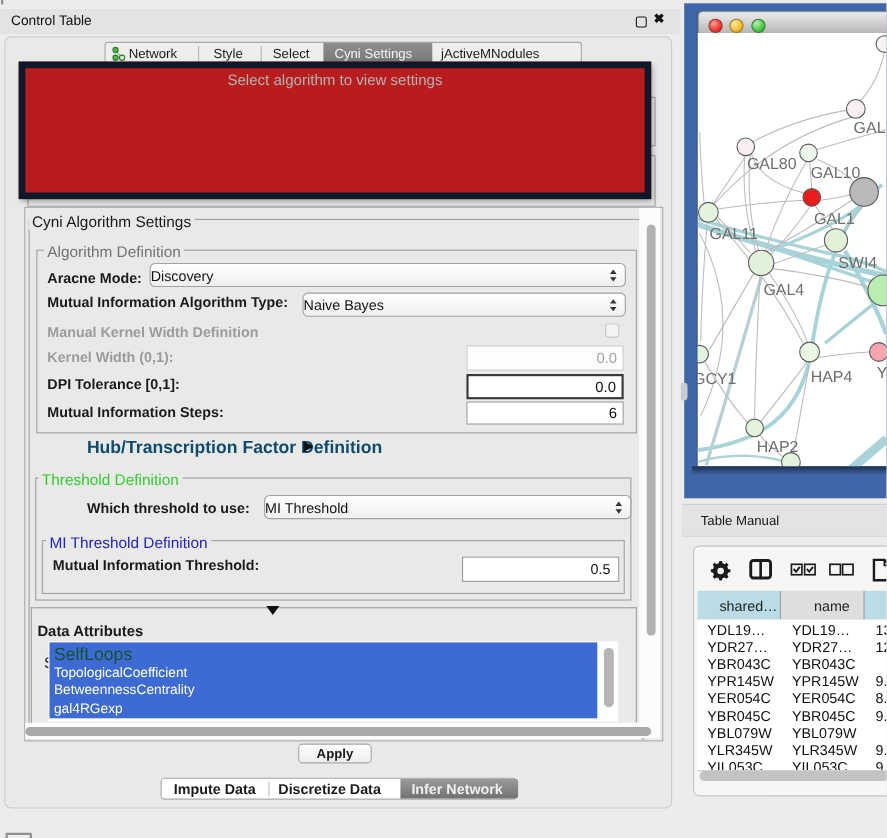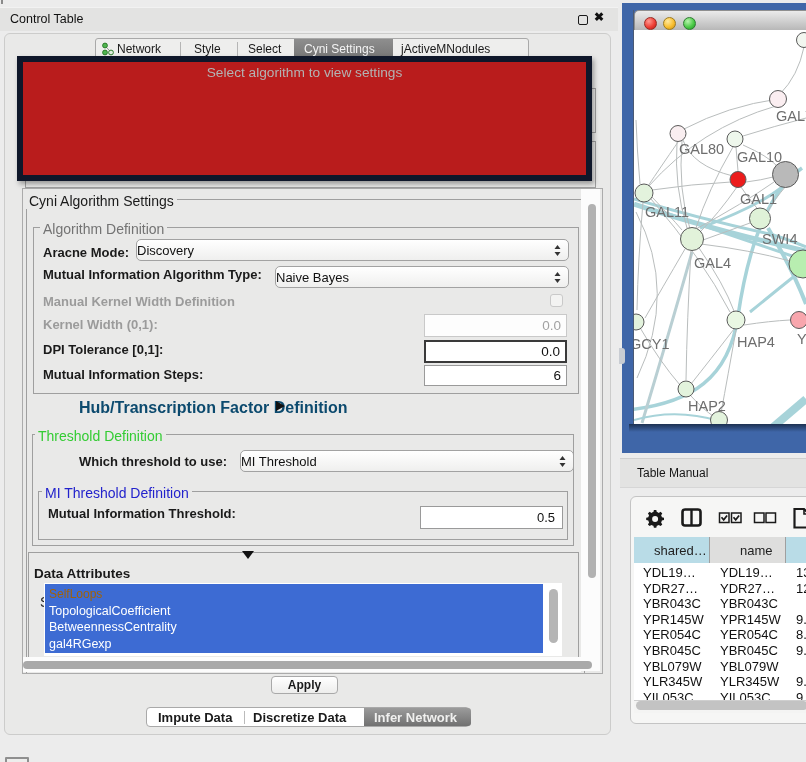--- a/index.html
+++ b/index.html
@@ -85,21 +85,21 @@
 <div class="gtitle" style="left:42px;top:485px;color:#2222cc;">MI Threshold Definition</div>
 <div class="abs b" style="left:48px;top:506px;font-size:13px;color:#1a1a1a;">Mutual Information Threshold:</div>
 <div class="abs" style="left:420px;top:506px;width:143px;height:23px;background:#fff;border:1px solid #9a9a9a;box-sizing:border-box;font-size:13px;color:#111;text-align:right;line-height:21px;padding-right:7px;">0.5</div>
 
 <div class="abs etch" style="left:28px;top:552px;width:549px;height:110px;border-bottom:none;"></div>
 <div class="gtitle" style="left:37px;top:546px;color:#1a1a1a;margin-top:48px;">Sources for Network Inference</div>
 <div class="abs" style="left:242px;top:551px;width:0;height:0;border-top:8px solid #111;border-left:6px solid transparent;border-right:6px solid transparent;"></div>
 <div class="abs b" style="left:34px;top:566px;font-size:13.5px;color:#1a1a1a;">Data Attributes</div>
 <div class="abs" style="left:44px;top:583px;width:518px;height:73px;background:#fff;"></div>
 <div class="abs" style="left:45px;top:584px;width:498px;height:69px;background:#3d6bd3;"></div>
-<div class="abs" style="left:49px;top:587px;font-size:12px;color:#a16207;">SelfLoops</div>
+<div class="abs" style="left:49px;top:587px;font-size:16px;color:#14532d;">SelfLoops</div>
 <div class="abs" style="left:49px;top:604px;font-size:12.5px;color:#fff;">TopologicalCoefficient</div>
 <div class="abs" style="left:49px;top:620px;font-size:12.5px;color:#fff;">BetweennessCentrality</div>
 <div class="abs" style="left:49px;top:637px;font-size:12.5px;color:#fff;">gal4RGexp</div>
 <div class="abs" style="left:549px;top:589px;width:9px;height:54px;background:#b5b5b5;border-radius:5px;"></div>
 
 <div class="abs" style="left:581px;top:189px;width:19px;height:482px;background:#fcfcfc;"></div>
 <div class="abs" style="left:588px;top:204px;width:8px;height:374px;background:#b2b2b2;border-radius:4px;"></div>
 <div class="abs" style="left:23px;top:657px;width:558px;height:15px;background:#fcfcfc;"></div>
 <div class="abs" style="left:23px;top:661px;width:569px;height:8px;background:#a9a9a9;border-radius:4px;"></div>
 

